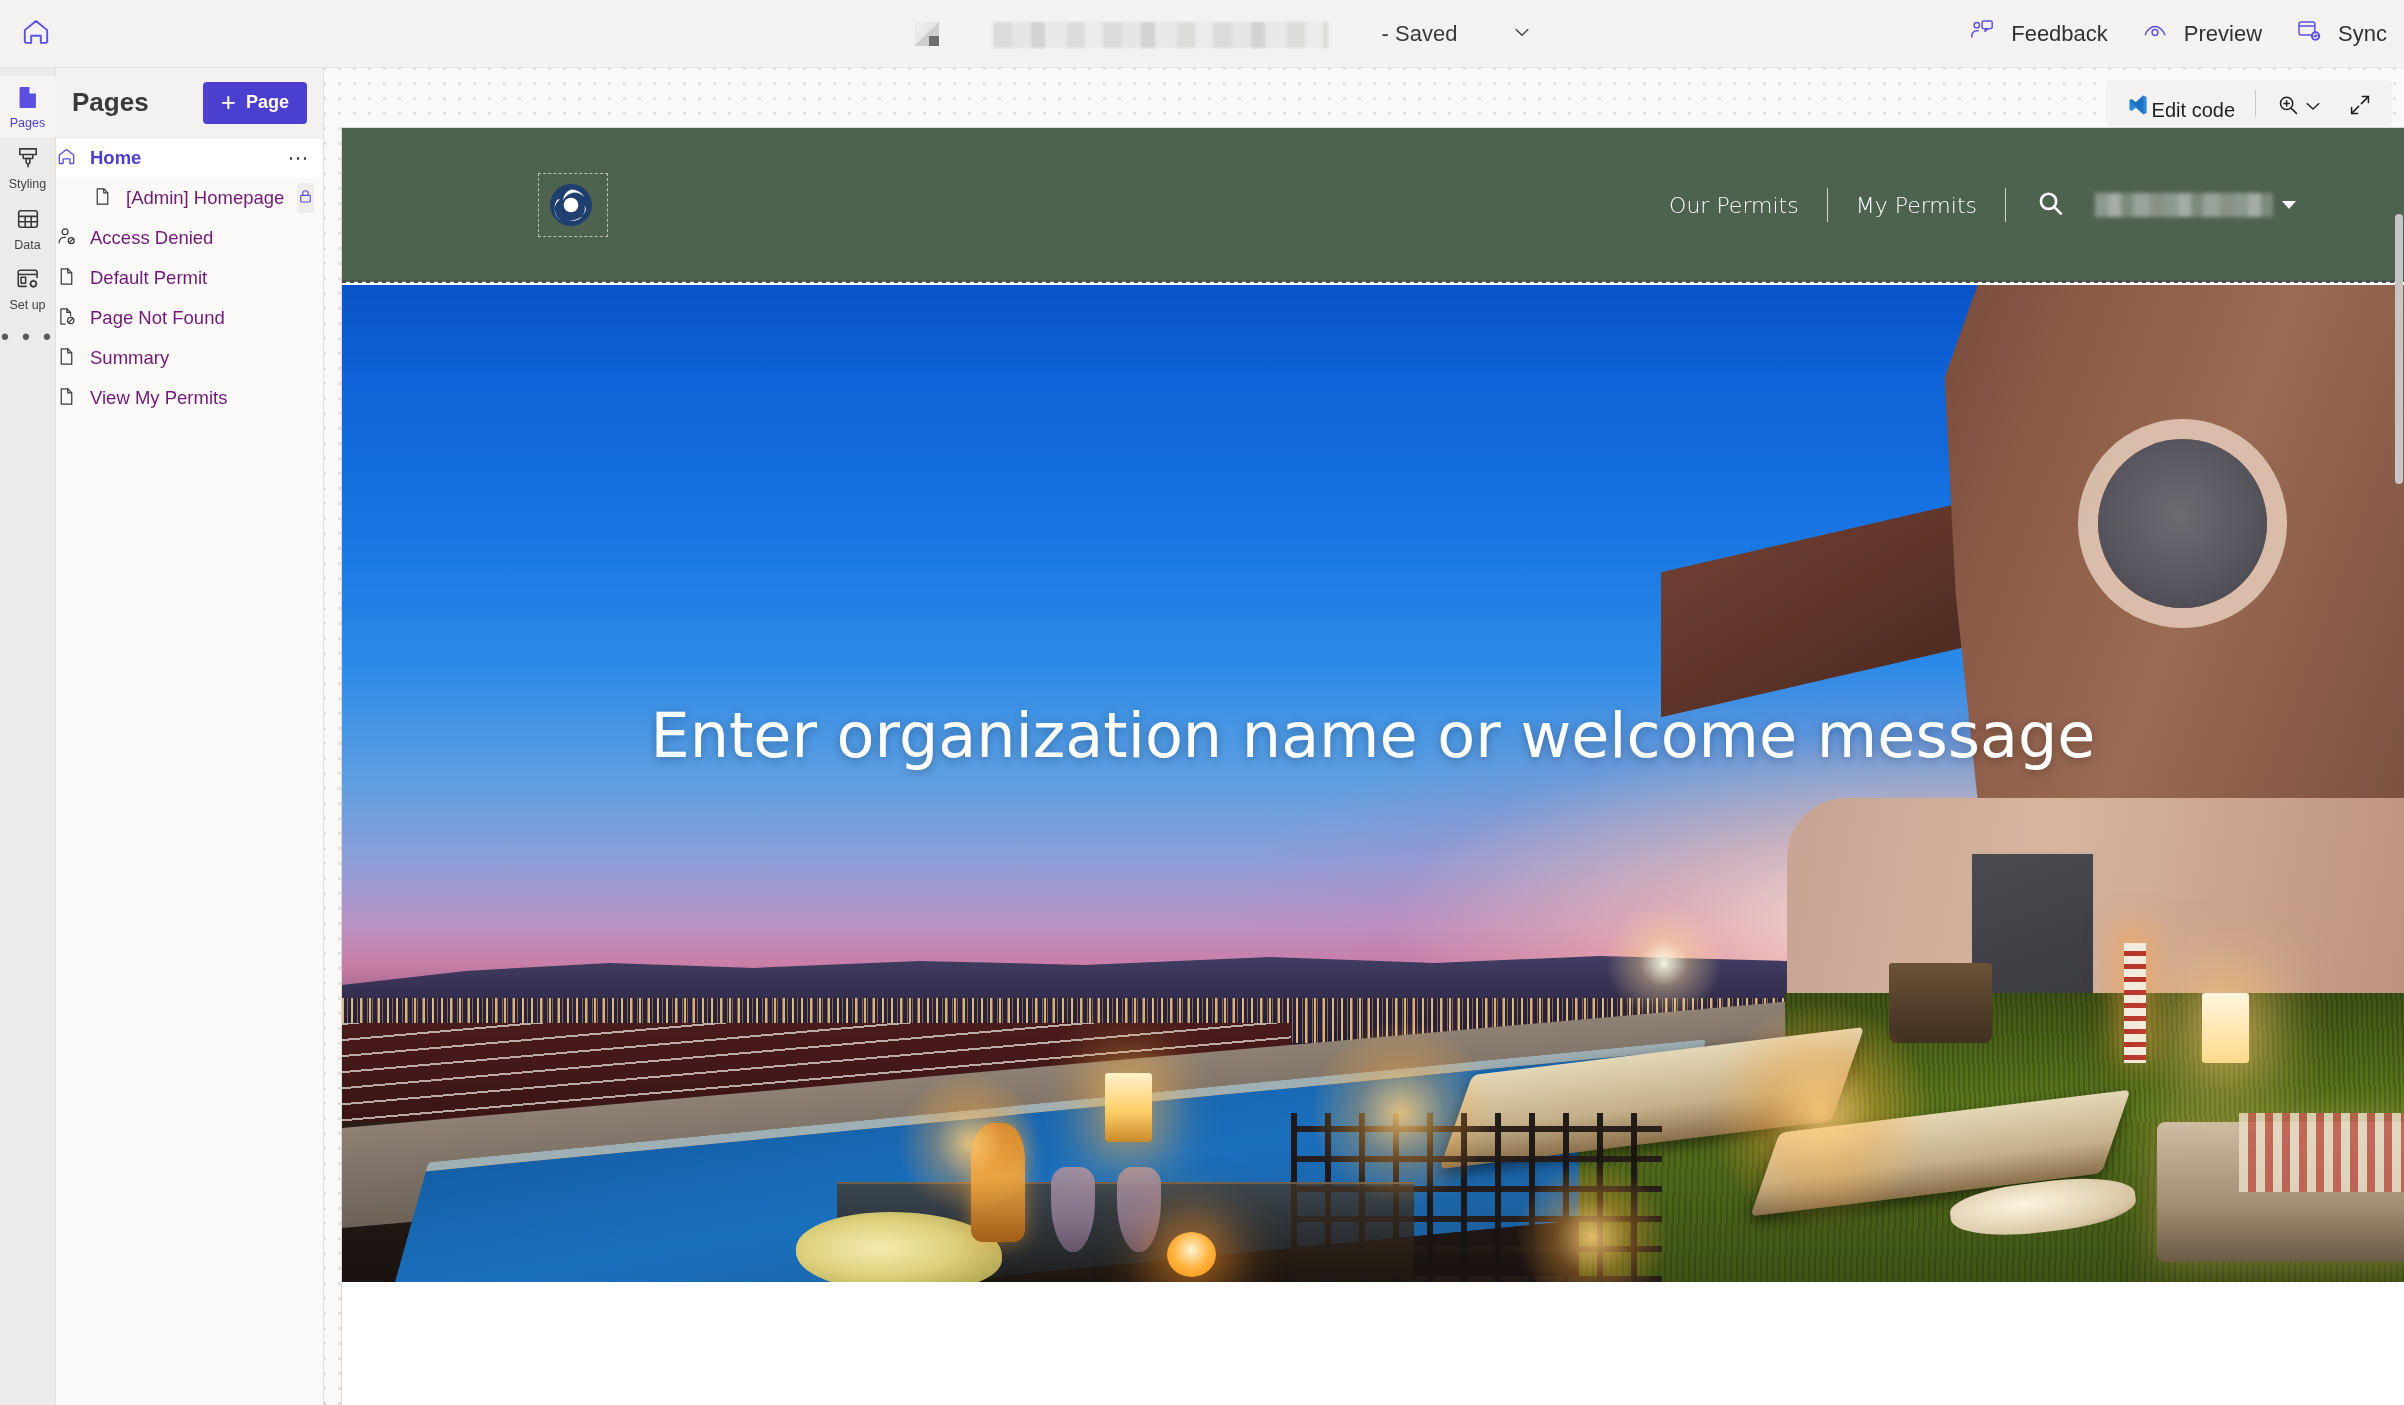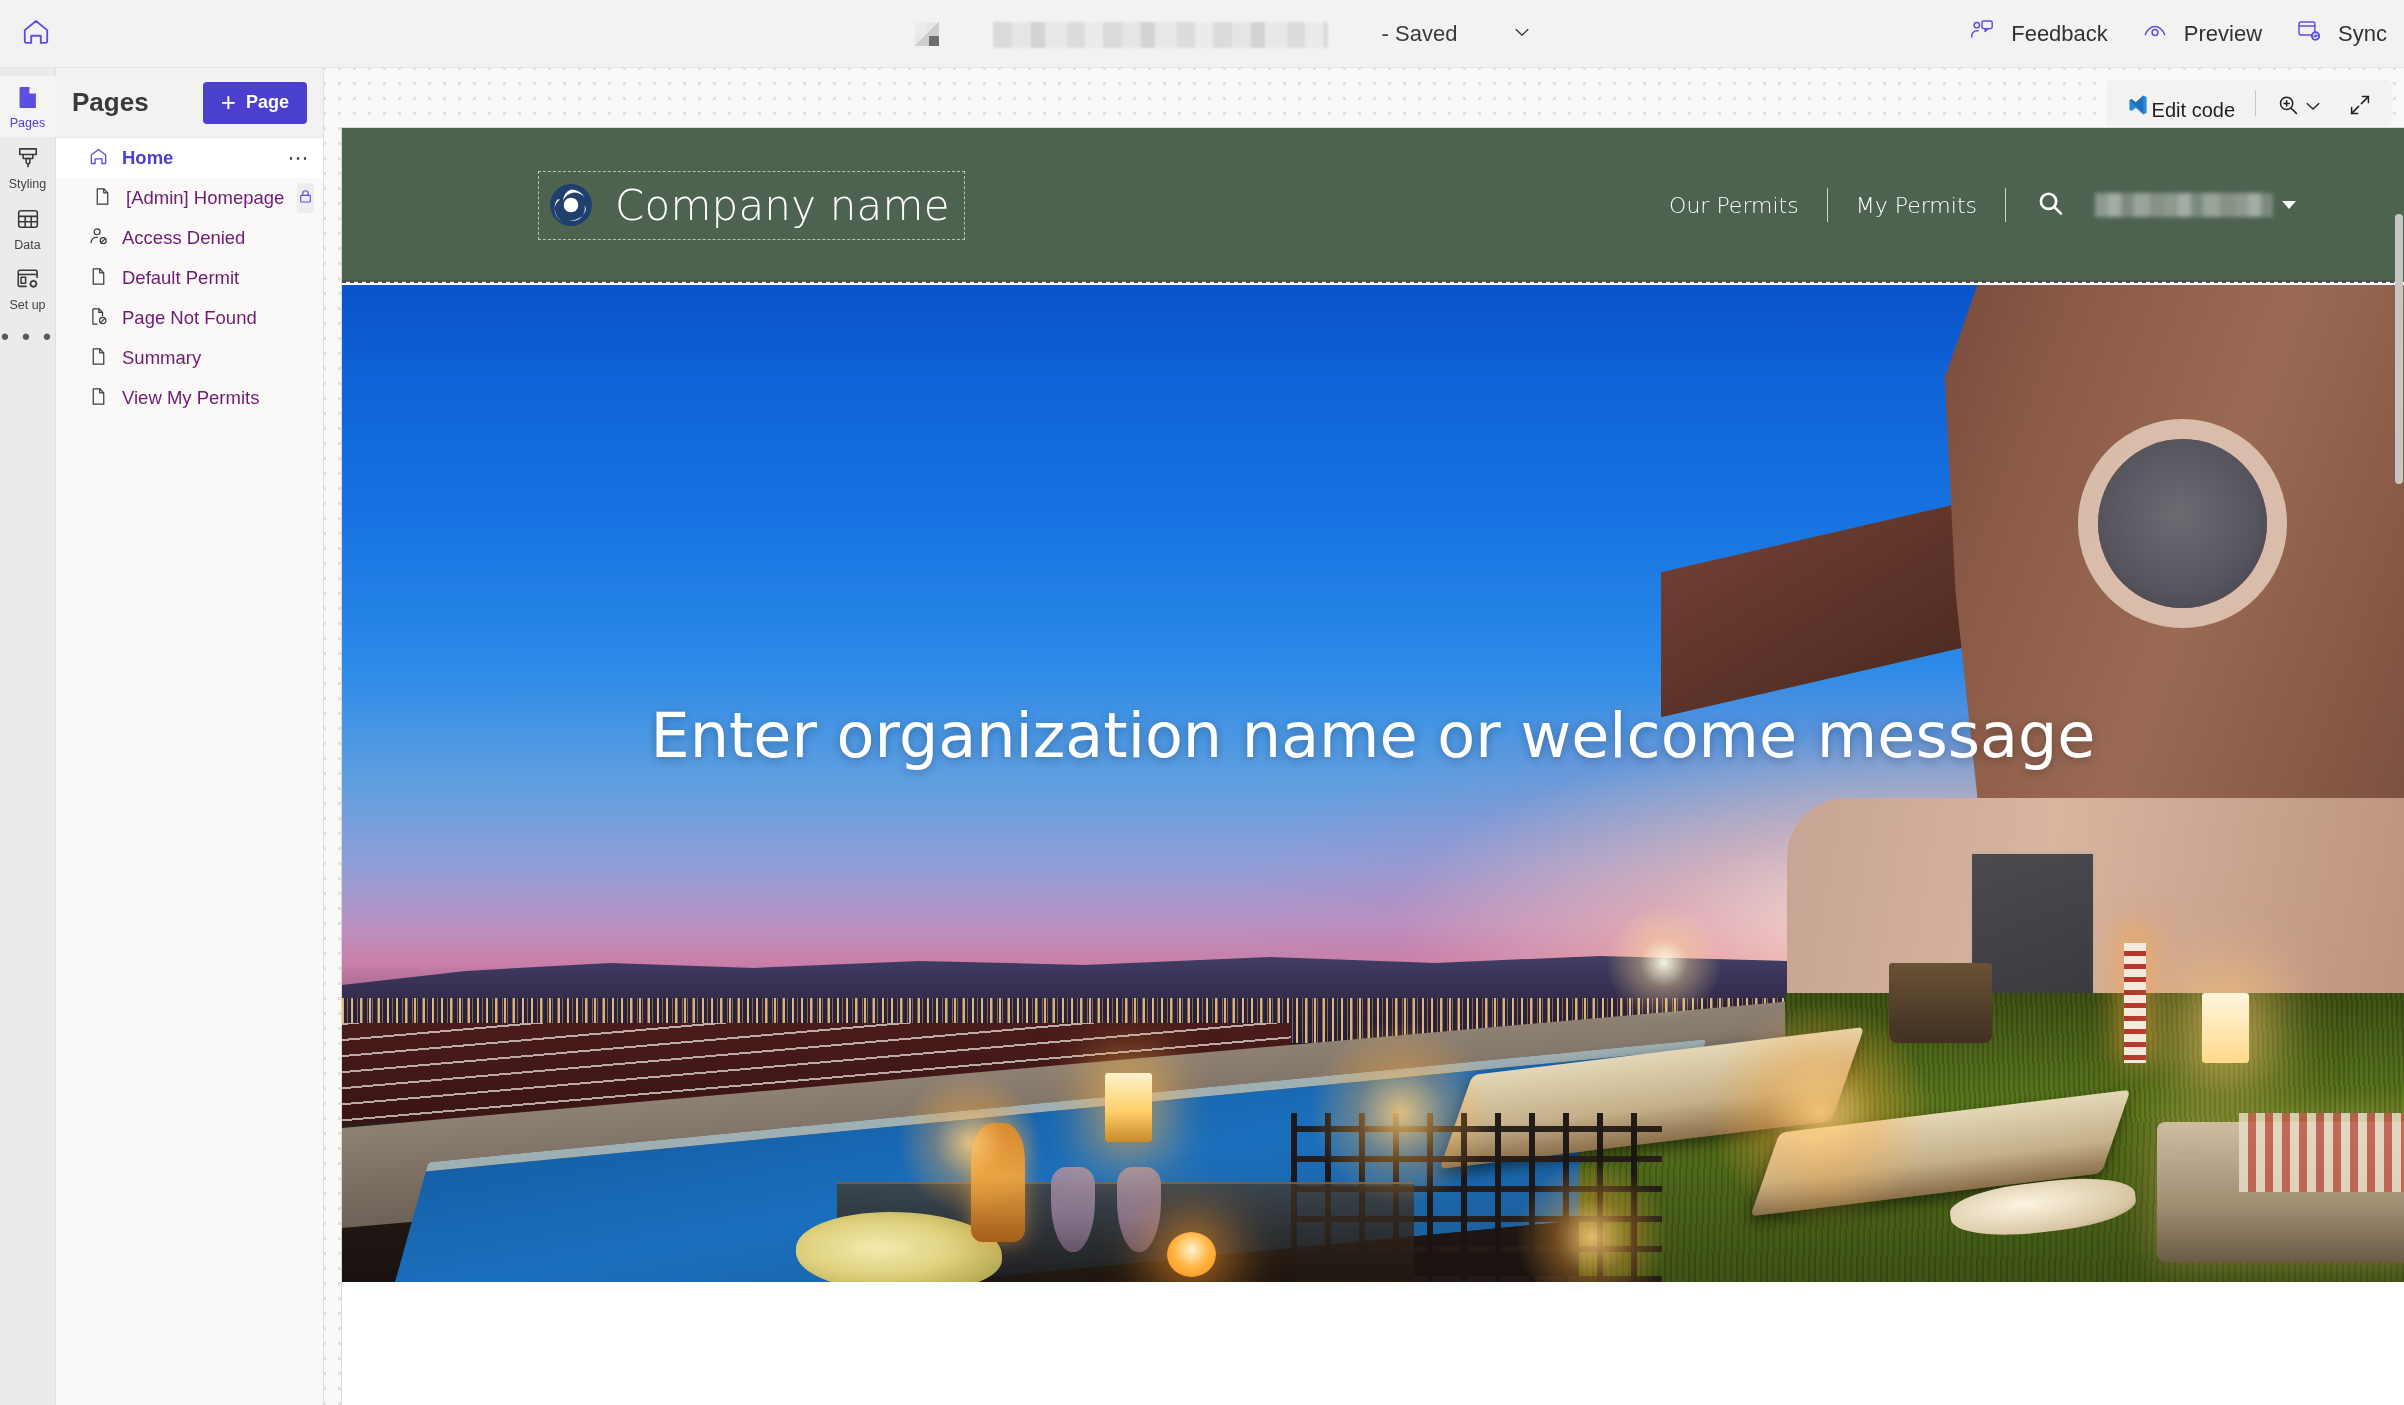--- a/index.html
+++ b/index.html
@@ -131,21 +131,21 @@
   }
   .add-page-btn .plus {
     font-size: 26px; font-weight: 300; line-height: 1; position: relative; top: -1px;
   }
   .section-label {
     font-size: 21px; font-weight: bold; color: #201f1e;
     padding: 22px 0 10px 10px;
   }
   .tree-item {
     display: flex; align-items: center;
-    height: 40px; padding-left: 32px; padding-right: 10px;
+    height: 40px; padding-right: 10px;
     cursor: pointer; gap: 13px; position: relative;
   }
   .tree-item.sub { padding-left: 36px; }
   .tree-item.selected { background: #ffffff; }
   .tree-item svg { width: 21px; height: 21px; flex: none; }
   .tree-label { font-size: 18.5px; color: #701a75; white-space: nowrap; }
   .tree-item.selected .tree-label { color: #4b3fcf; font-weight: bold; }
   .tree-ellipsis {
     margin-left: auto; color: #3b3a39; font-size: 21px; letter-spacing: 2.5px;
     line-height: 0.6; cursor: pointer; padding-right: 2px;
@@ -717,21 +717,20 @@
           <div class="brand">
             <span class="brand-logo">
               <svg viewBox="0 0 44 44" width="44" height="44">
                 <circle cx="22" cy="22" r="21" fill="#1f3f6e"></circle>
                 <path d="M22 6.5a15.5 15.5 0 0 1 13.4 7.7 12.4 12.4 0 0 0-21.2 3.4A11.5 11.5 0 0 1 22 6.5z" fill="#ffffff"></path>
                 <path d="M37 26.4A15.5 15.5 0 0 1 20 37.3a12.4 12.4 0 0 0 15.6-14.7 11.5 11.5 0 0 1 1.4 3.8z" fill="#ffffff"></path>
                 <path d="M8.2 16.6a15.5 15.5 0 0 0 4 21.1 12.4 12.4 0 0 1-.9-21.4 11.5 11.5 0 0 1-3.1.3z" fill="#ffffff"></path>
                 <circle cx="22" cy="22" r="7.3" fill="#ffffff"></circle>
               </svg>
             </span>
-            <span class="brand-name">Company name</span>
           </div>
 
           <div class="site-nav">
             <span class="nav-link">Our Permits</span>
             <span class="nav-div"></span>
             <span class="nav-link">My Permits</span>
             <span class="nav-div"></span>
             <span class="nav-search">
               <span>
                 <svg viewBox="0 0 24 24" fill="none" stroke="#ffffff" stroke-width="2.2" stroke-linecap="round">

